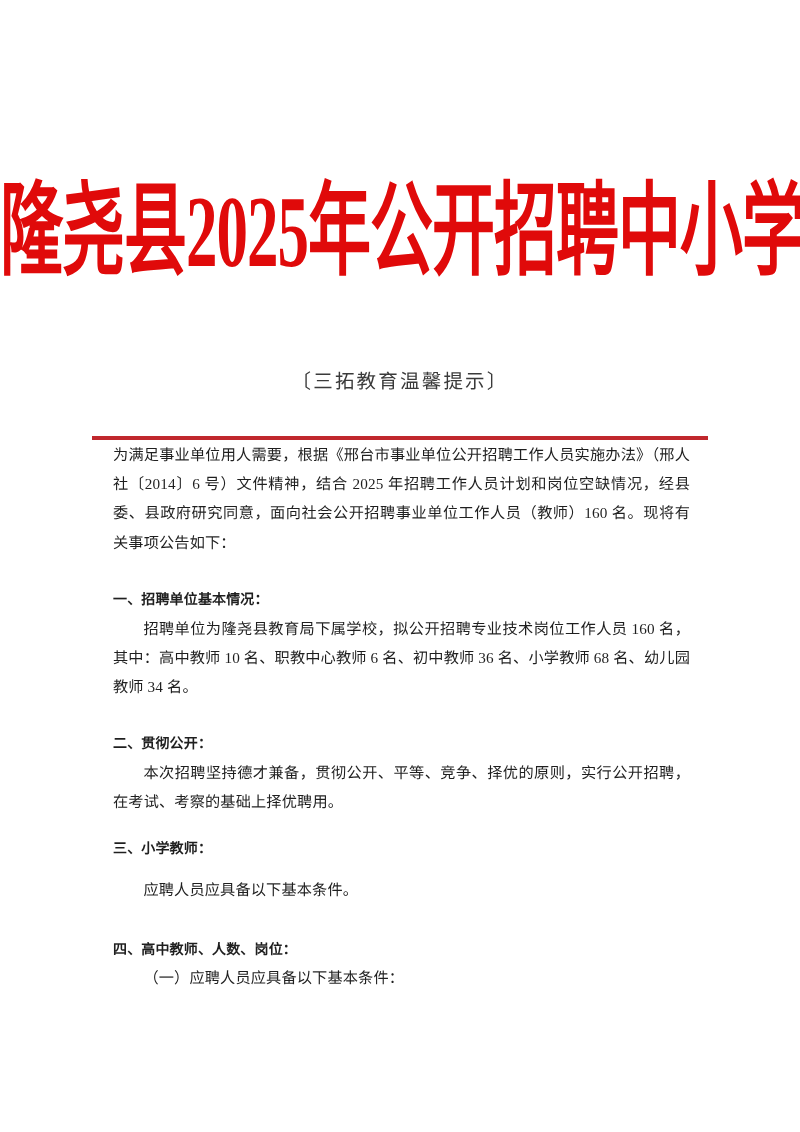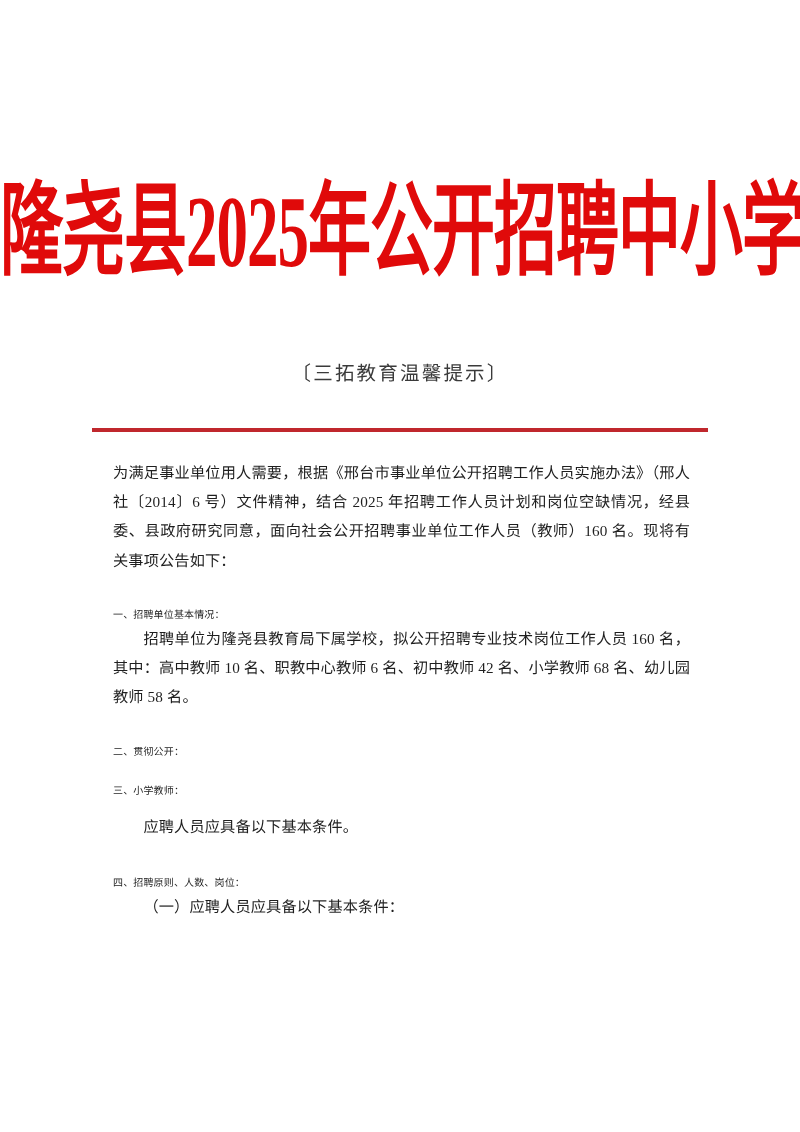--- a/index.html
+++ b/index.html
@@ -45,21 +45,21 @@
     transform-origin: center top;
     white-space: nowrap;
     text-rendering: geometricPrecision;
   }
 
   .title-spacer {
     height: 112px;
   }
 
   .doc-subtitle {
-    margin: 0;
+    margin: 8px;
     font-family: "Liberation Serif", "DejaVu Serif", serif;
     font-size: 19.5px;
     color: #3a3a3a;
     letter-spacing: 2.2px;
     font-weight: 400;
   }
 
   
   .rule-wrap {
     margin-top: 42px;
@@ -68,21 +68,20 @@
   .hrule {
     height: 4px;
     background: #c0272d;
     width: 100%;
     border: 0;
     margin: 0;
   }
 
   
   .body-copy {
-    margin-top: 26px;
     padding: 0 110px 0 113px;
     font-size: 15.2px;
     line-height: 1.92;
     text-align: justify;
     text-justify: inter-ideograph;
     color: #1f1f1f;
     letter-spacing: 0.15px;
   }
 
   .para {
@@ -91,22 +90,22 @@
 
   .gap-lg { height: 30px; }
   .gap-md { height: 20px; }
   .gap-sm { height: 12px; }
 
   .indent-2 { text-indent: 2em; }
   .indent-1 { text-indent: 1.1em; }
 
   .heading {
     margin: 0;
-    font-size: 10px;
-    font-weight: 400;
+    font-size: 14px;
+    font-weight: 700;
     line-height: 1.92;
   }
 </style>
 </head>
 <body>
 
 <div class="page">
 
   <div class="masthead">
     <h1 class="doc-title">隆尧县2025年公开招聘中小学教师公告</h1>
@@ -118,33 +117,34 @@
     <hr class="hrule">
   </div>
 
   <div class="body-copy">
 
     <p class="para">为满足事业单位用人需要，根据《邢台市事业单位公开招聘工作人员实施办法》（邢人社〔2014〕6 号）文件精神，结合 2025 年招聘工作人员计划和岗位空缺情况，经县委、县政府研究同意，面向社会公开招聘事业单位工作人员（教师）160 名。现将有关事项公告如下：</p>
 
     <div class="gap-lg"></div>
 
     <p class="heading">一、招聘单位基本情况：</p>
-    <p class="para indent-2">招聘单位为隆尧县教育局下属学校，拟公开招聘专业技术岗位工作人员 160 名，其中：高中教师 10 名、职教中心教师 6 名、初中教师 42 名、小学教师 68 名、幼儿园教师 58 名。</p>
+    <p class="para indent-2">招聘单位为隆尧县教育局下属学校，拟公开招聘专业技术岗位工作人员 160 名，其中：高中教师 10 名、职教中心教师 6 名、初中教师 36 名、小学教师 68 名、幼儿园教师 34 名。</p>
 
     <div class="gap-lg"></div>
 
     <p class="heading">二、贯彻公开：</p>
+    <p class="para indent-2">本次招聘坚持德才兼备，贯彻公开、平等、竞争、择优的原则，实行公开招聘，在考试、考察的基础上择优聘用。</p>
 
     <div class="gap-md"></div>
 
     <p class="heading">三、小学教师：</p>
     <div class="gap-sm"></div>
     <p class="para indent-2">应聘人员应具备以下基本条件。</p>
     <div class="gap-sm"></div>
 
     <div class="gap-md"></div>
 
-    <p class="heading">四、招聘原则、人数、岗位：</p>
+    <p class="heading">四、高中教师、人数、岗位：</p>
     <p class="para indent-2">（一）应聘人员应具备以下基本条件：</p>
 
   </div>
 
 </div>
 
 </body></html>

